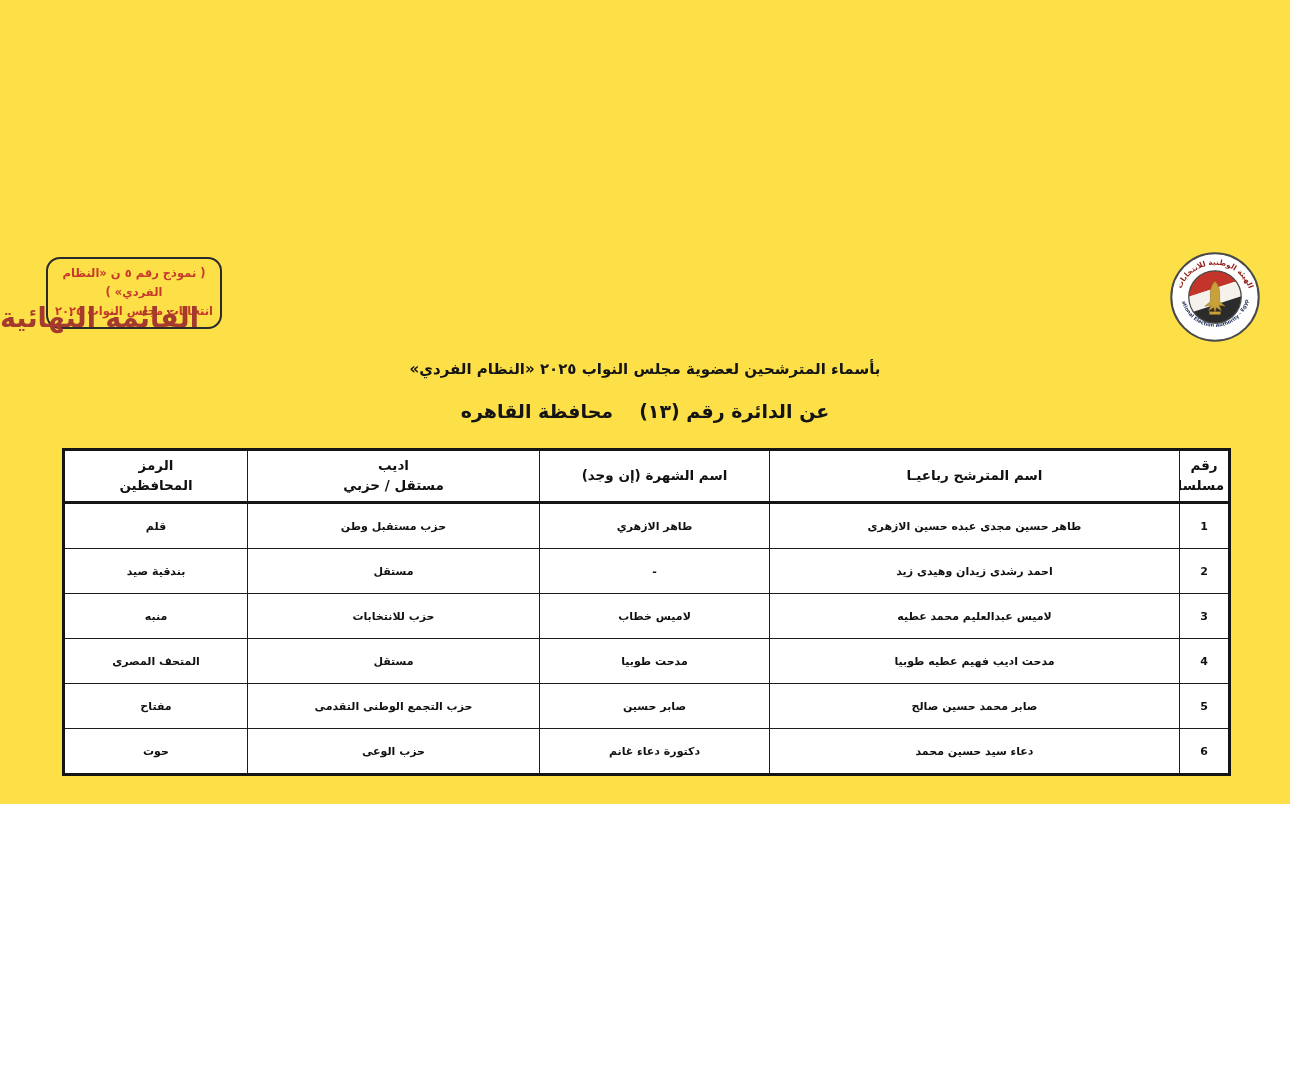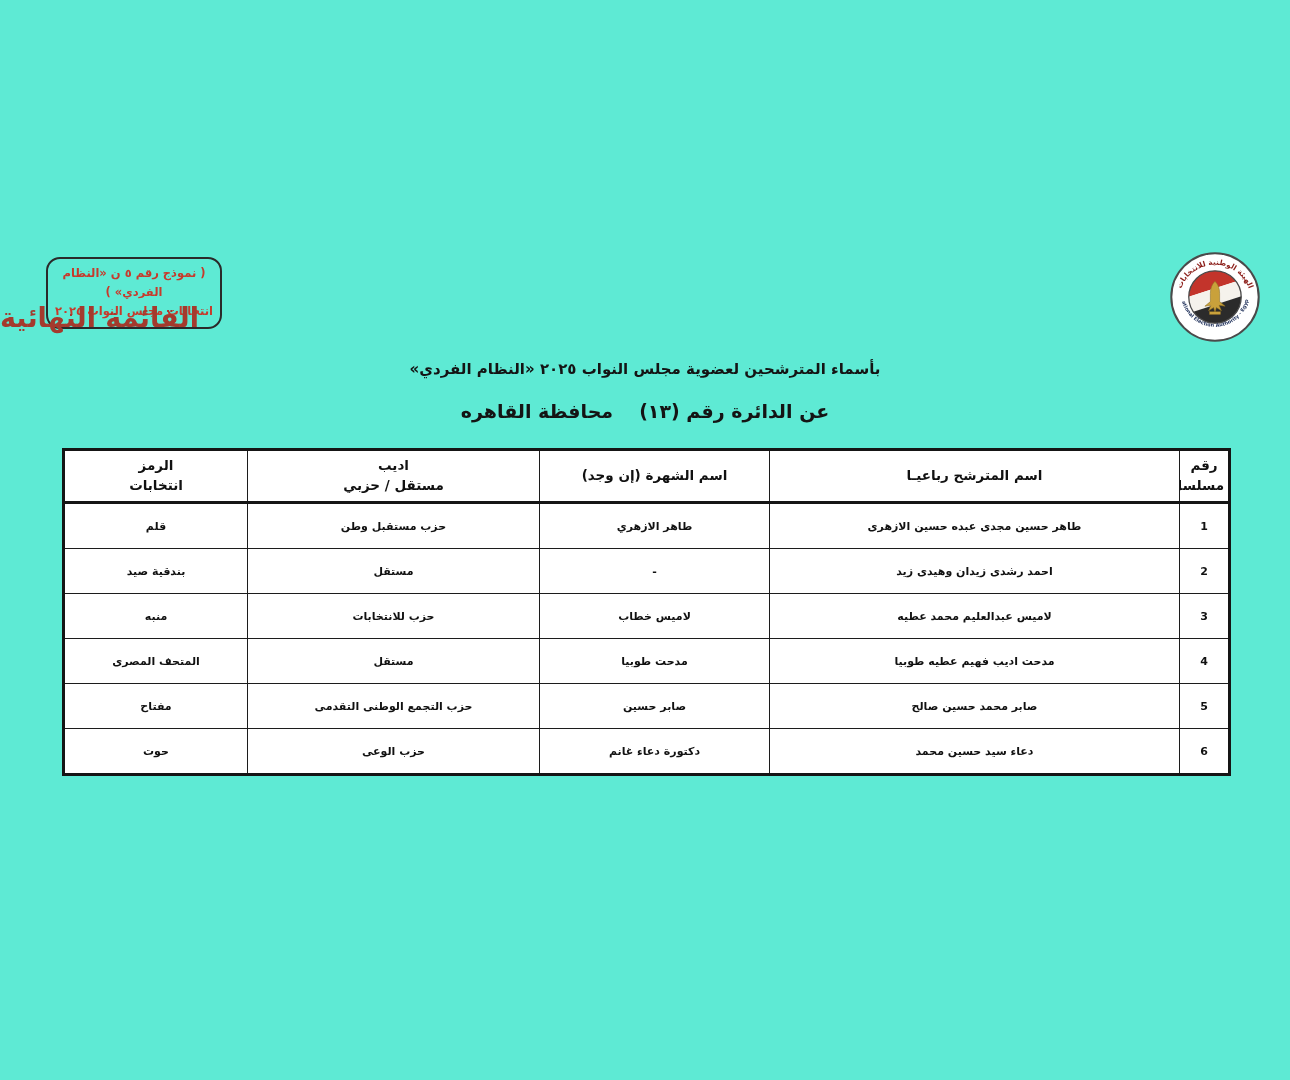--- a/index.html
+++ b/index.html
@@ -4,22 +4,22 @@
 <style>
   html, body { margin: 0; padding: 0; background: #ffffff; }
   body {
     width: 1290px; height: 1080px;
     font-family: "DejaVu Sans", sans-serif;
     position: relative;
     overflow: hidden;
   }
   .page {
     position: absolute; left: 0; top: 0;
-    width: 1290px; height: 1080px;
-    background: #5eead4;
+    width: 1290px; height: 804px;
+    background: #fde047;
   }
 
   
   .form-badge {
     position: absolute; left: 46px; top: 257px;
     width: 176px;
     border: 2px solid #2a2a2a;
     border-radius: 14px;
     padding: 5px 4px 6px 4px;
     box-sizing: border-box;
@@ -159,21 +159,21 @@
           <span class="hdr-line">مسلسل</span>
         </th>
         <th>اسم المترشح رباعيـا</th>
         <th>اسم الشهرة (إن وجد)</th>
         <th>
           <span class="hdr-line">اديب</span>
           <span class="hdr-line">مستقل / حزبي</span>
         </th>
         <th>
           <span class="hdr-line">الرمز</span>
-          <span class="hdr-line">انتخابات</span>
+          <span class="hdr-line">المحافظين</span>
         </th>
       </tr>
     </thead>
     <tbody>
       <tr>
         <td class="serial-cell">1</td>
         <td>طاهر حسين مجدى عبده حسين الازهرى</td>
         <td>طاهر الازهري</td>
         <td>حزب مستقبل وطن</td>
         <td>قلم</td>

